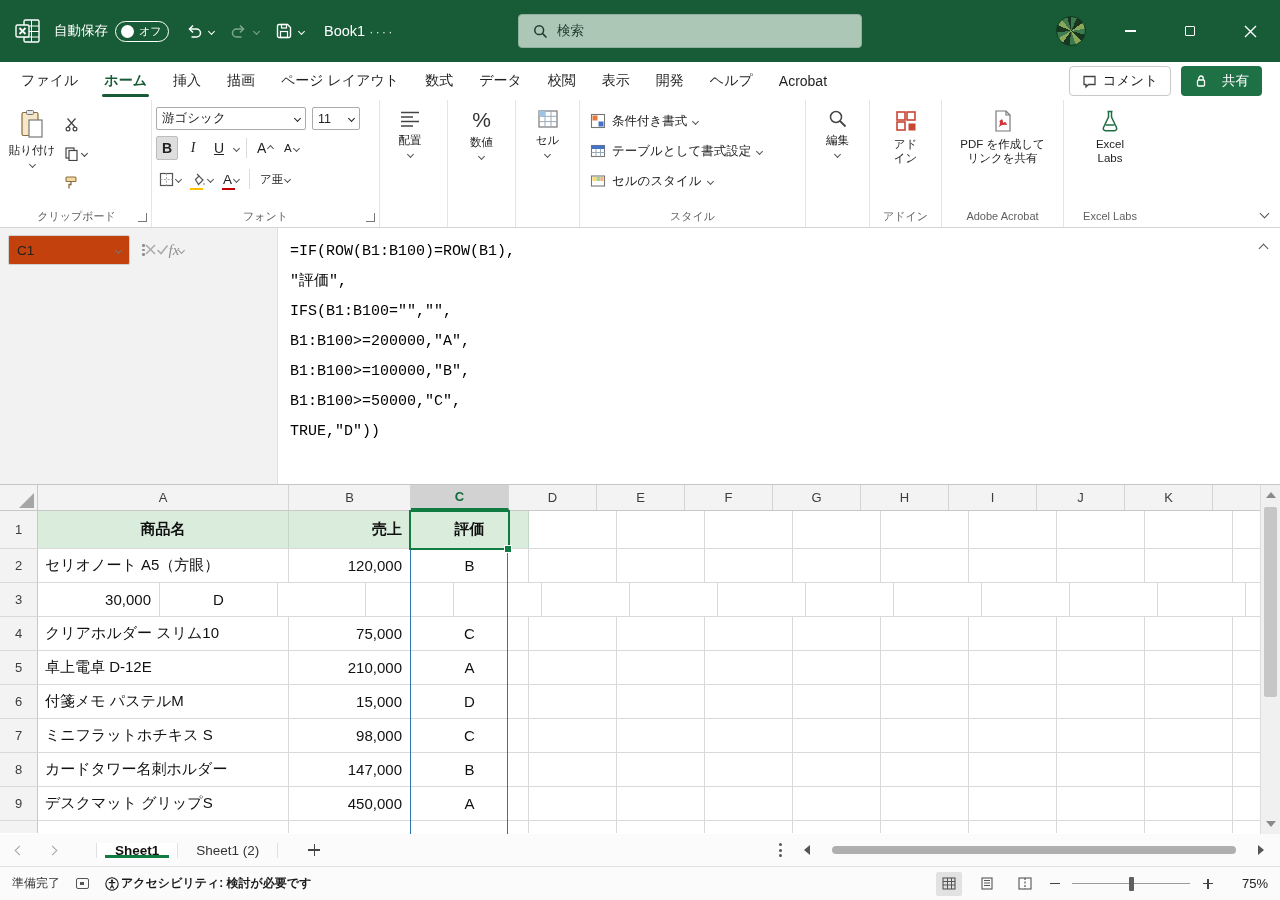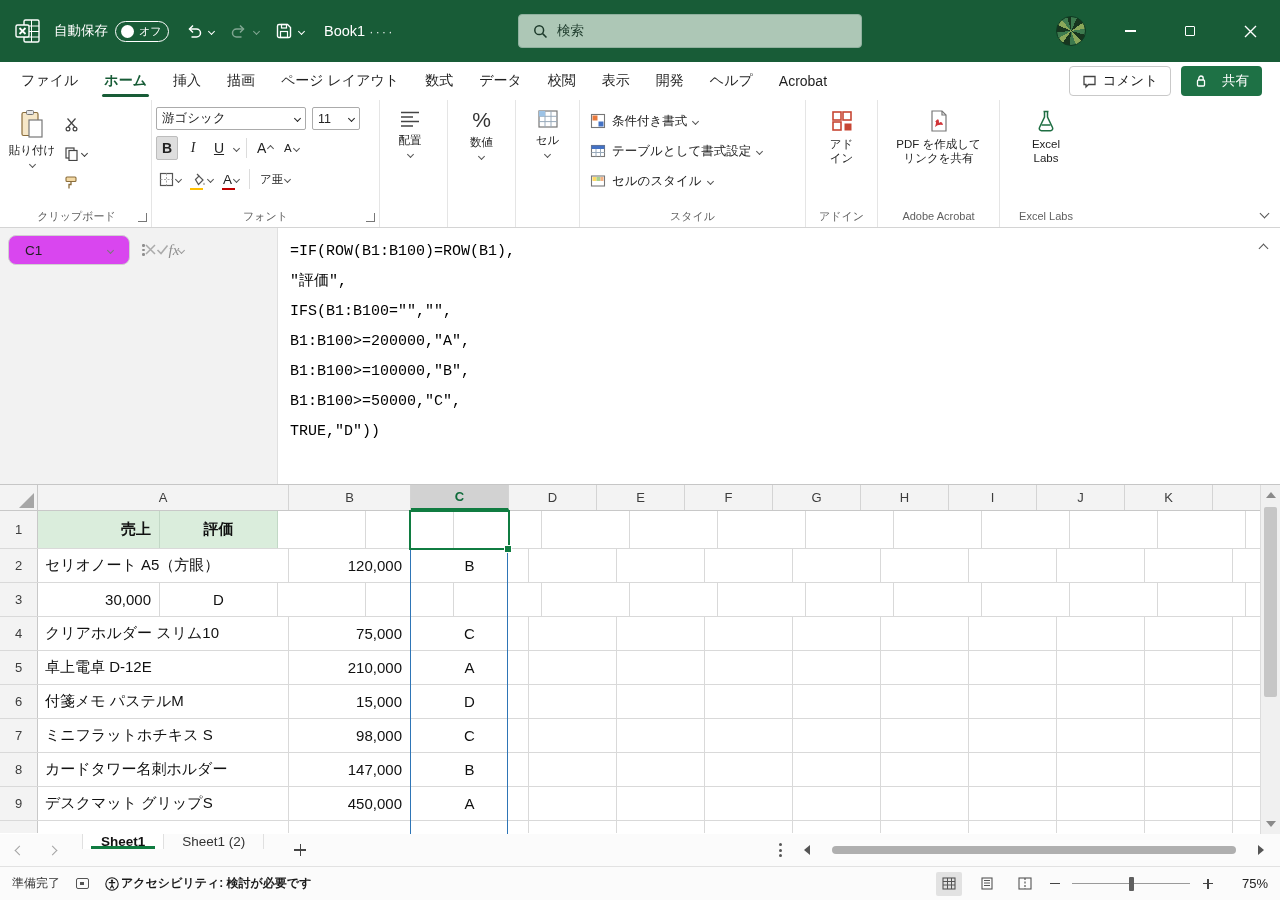--- a/index.html
+++ b/index.html
@@ -64,22 +64,22 @@
   .stylerow{display:flex;align-items:center;gap:6px;height:30px;padding:0 6px;font-size:12.5px;color:#222;white-space:nowrap}
   .ub{position:relative}
   .ub::after{content:"";position:absolute;left:2px;bottom:1px;width:13px;height:2.5px}
   .ub.red::after{background:#C00000}
   .ub.yellow::after{background:#FFC000}
   .collapse-chv{position:absolute;right:12px;bottom:10px;color:#555}
 
   
   .fbar{height:257px;display:flex;background:#fff;border-bottom:1px solid #C6C6C6;position:relative}
   .fbar-left{width:278px;background:#F2F2F2;border-right:1px solid #E0E0E0;position:relative;flex:0 0 auto}
-  .namebox{position:absolute;left:8px;top:7px;width:122px;height:30px;background:#d946ef;border:1px solid #D0D0D0;border-radius:8px;
-     display:flex;align-items:center;justify-content:space-between;padding:0 16px;font-size:13.5px;color:#222}
+  .namebox{position:absolute;left:8px;top:7px;width:122px;height:30px;background:#c2410c;border:1px solid #D0D0D0;border-radius:2px;
+     display:flex;align-items:center;justify-content:space-between;padding:0 8px;font-size:13.5px;color:#222}
   .fxrow{position:absolute;left:142px;top:7px;height:30px;display:flex;align-items:center;color:#9a9a9a}
   .dots3{display:flex;flex-direction:column;gap:2px}
   .dots3 i{width:2.5px;height:2.5px;background:#8f8f8f;border-radius:50%}
   .fxlbl{font-family:"Liberation Serif","DejaVu Serif",serif;font-style:italic;font-size:15px;color:#8f8f8f}
   .fbar-main{flex:1;padding:9px 36px 0 12px;font-family:"Liberation Mono","DejaVu Sans Mono",monospace;font-size:15px;line-height:30px;color:#000}
   .fbar-collapse{position:absolute;right:13px;top:17px;color:#555}
 
   
   .gridwrap{height:349px;position:relative;background:#fff}
   .sheet{width:1260px;height:349px;position:relative;overflow:hidden}
@@ -106,21 +106,21 @@
   .fill-handle{position:absolute;left:504px;top:60px;width:8px;height:8px;background:#107C41;border:1.5px solid #fff;z-index:5}
   .vscroll{position:absolute;right:0;top:0;width:20px;height:349px;background:#F0F0F0;border-left:1px solid #DCDCDC}
   .vs-arrow{position:absolute;left:5px;width:0;height:0;border-left:5px solid transparent;border-right:5px solid transparent}
   .vs-up{top:7px;border-bottom:6px solid #8a8a8a}
   .vs-down{bottom:7px;border-top:6px solid #8a8a8a}
   .vs-thumb{position:absolute;left:3px;top:22px;width:13px;height:190px;background:#C6C6C6;border-radius:2px}
 
   
   .sheetbar{height:33px;display:flex;align-items:center;background:#FBFBFB;border-bottom:1px solid #E2E2E2;padding-left:16px;position:relative}
   .navchv{color:#A3A3A3;margin-right:26px;display:flex}
-  .tabs-area{display:flex;align-items:flex-start;height:33px;margin-left:26px}
+  .tabs-area{display:flex;align-items:center;height:33px;margin-left:40px}
   .stab{display:flex;align-items:center;padding:0 18px;font-size:13.5px;color:#333;border-right:1px solid #E0E0E0;position:relative}
   .stab:first-child{border-left:1px solid #E0E0E0}
   .stab.active{font-weight:bold;color:#111;background:#fff}
   .stab.active::after{content:"";position:absolute;left:8px;right:8px;bottom:0;height:2.5px;background:#107C41}
   .addsheet{margin-left:26px;position:relative;width:20px;height:20px}
   .addsheet::before{content:"";position:absolute;left:4px;top:9px;width:12px;height:1.6px;background:#444}
   .addsheet::after{content:"";position:absolute;left:9.2px;top:4px;width:1.6px;height:12px;background:#444}
   .sb-right{margin-left:auto;display:flex;align-items:center;gap:14px;padding-right:16px}
   .vdots{display:flex;flex-direction:column;gap:2.5px;margin-right:8px}
   .vdots i{width:3px;height:3px;border-radius:50%;background:#555}
@@ -418,20 +418,33 @@
             <rect x="6.5" y="4" width="4" height="4" fill="#A9D08E"></rect>
             <rect x="10.5" y="4" width="3" height="4" fill="#F4B183"></rect>
           </svg>
         <span>セルのスタイル</span>
         <span class="chv down sm" style="color:#555"></span>
       </div>
     </div>
     <div class="glabel">スタイル</div>
   </div>
 
+  <div class="group" style="width:64px">
+    <div class="gcontent" style="justify-content:center">
+      <div class="bigbtn">
+        <svg width="22" height="20" viewBox="0 0 22 20">
+            <circle cx="9" cy="8" r="5.5" fill="none" stroke="#444" stroke-width="1.5"></circle>
+            <path d="M13 12 L18.5 17.5" stroke="#444" stroke-width="1.8"></path>
+          </svg>
+        <span>編集</span>
+        <span class="chv down sm"></span>
+      </div>
+    </div>
+    <div class="glabel"></div>
+  </div>
 
   <div class="group" style="width:72px">
     <div class="gcontent" style="justify-content:center">
       <div class="bigbtn">
         <svg width="24" height="24" viewBox="0 0 24 24">
             <rect x="3" y="3" width="8" height="8" fill="none" stroke="#C74634" stroke-width="1.6"></rect>
             <rect x="13" y="3" width="8" height="8" fill="none" stroke="#C74634" stroke-width="1.6"></rect>
             <rect x="3" y="13" width="8" height="8" fill="none" stroke="#C74634" stroke-width="1.6"></rect>
             <rect x="14.5" y="14.5" width="7" height="7" fill="#C74634"></rect>
           </svg>
@@ -524,20 +537,21 @@
       <div class="ch w-col">G</div>
       <div class="ch w-col">H</div>
       <div class="ch w-col">I</div>
       <div class="ch w-col">J</div>
       <div class="ch w-col">K</div>
       <div class="ch-rest"></div>
     </div>
 
     <div class="grow hdr">
       <div class="rowh">1</div>
+      <div class="cell a hc">商品名</div>
       <div class="cell b hc">売上</div>
       <div class="cell c hc">評価</div>
       <div class="rest"></div>
     </div>
 
     <div class="grow">
       <div class="rowh">2</div>
       <div class="cell a">セリオノート A5（方眼）</div>
       <div class="cell b">120,000</div>
       <div class="cell c">B</div>

